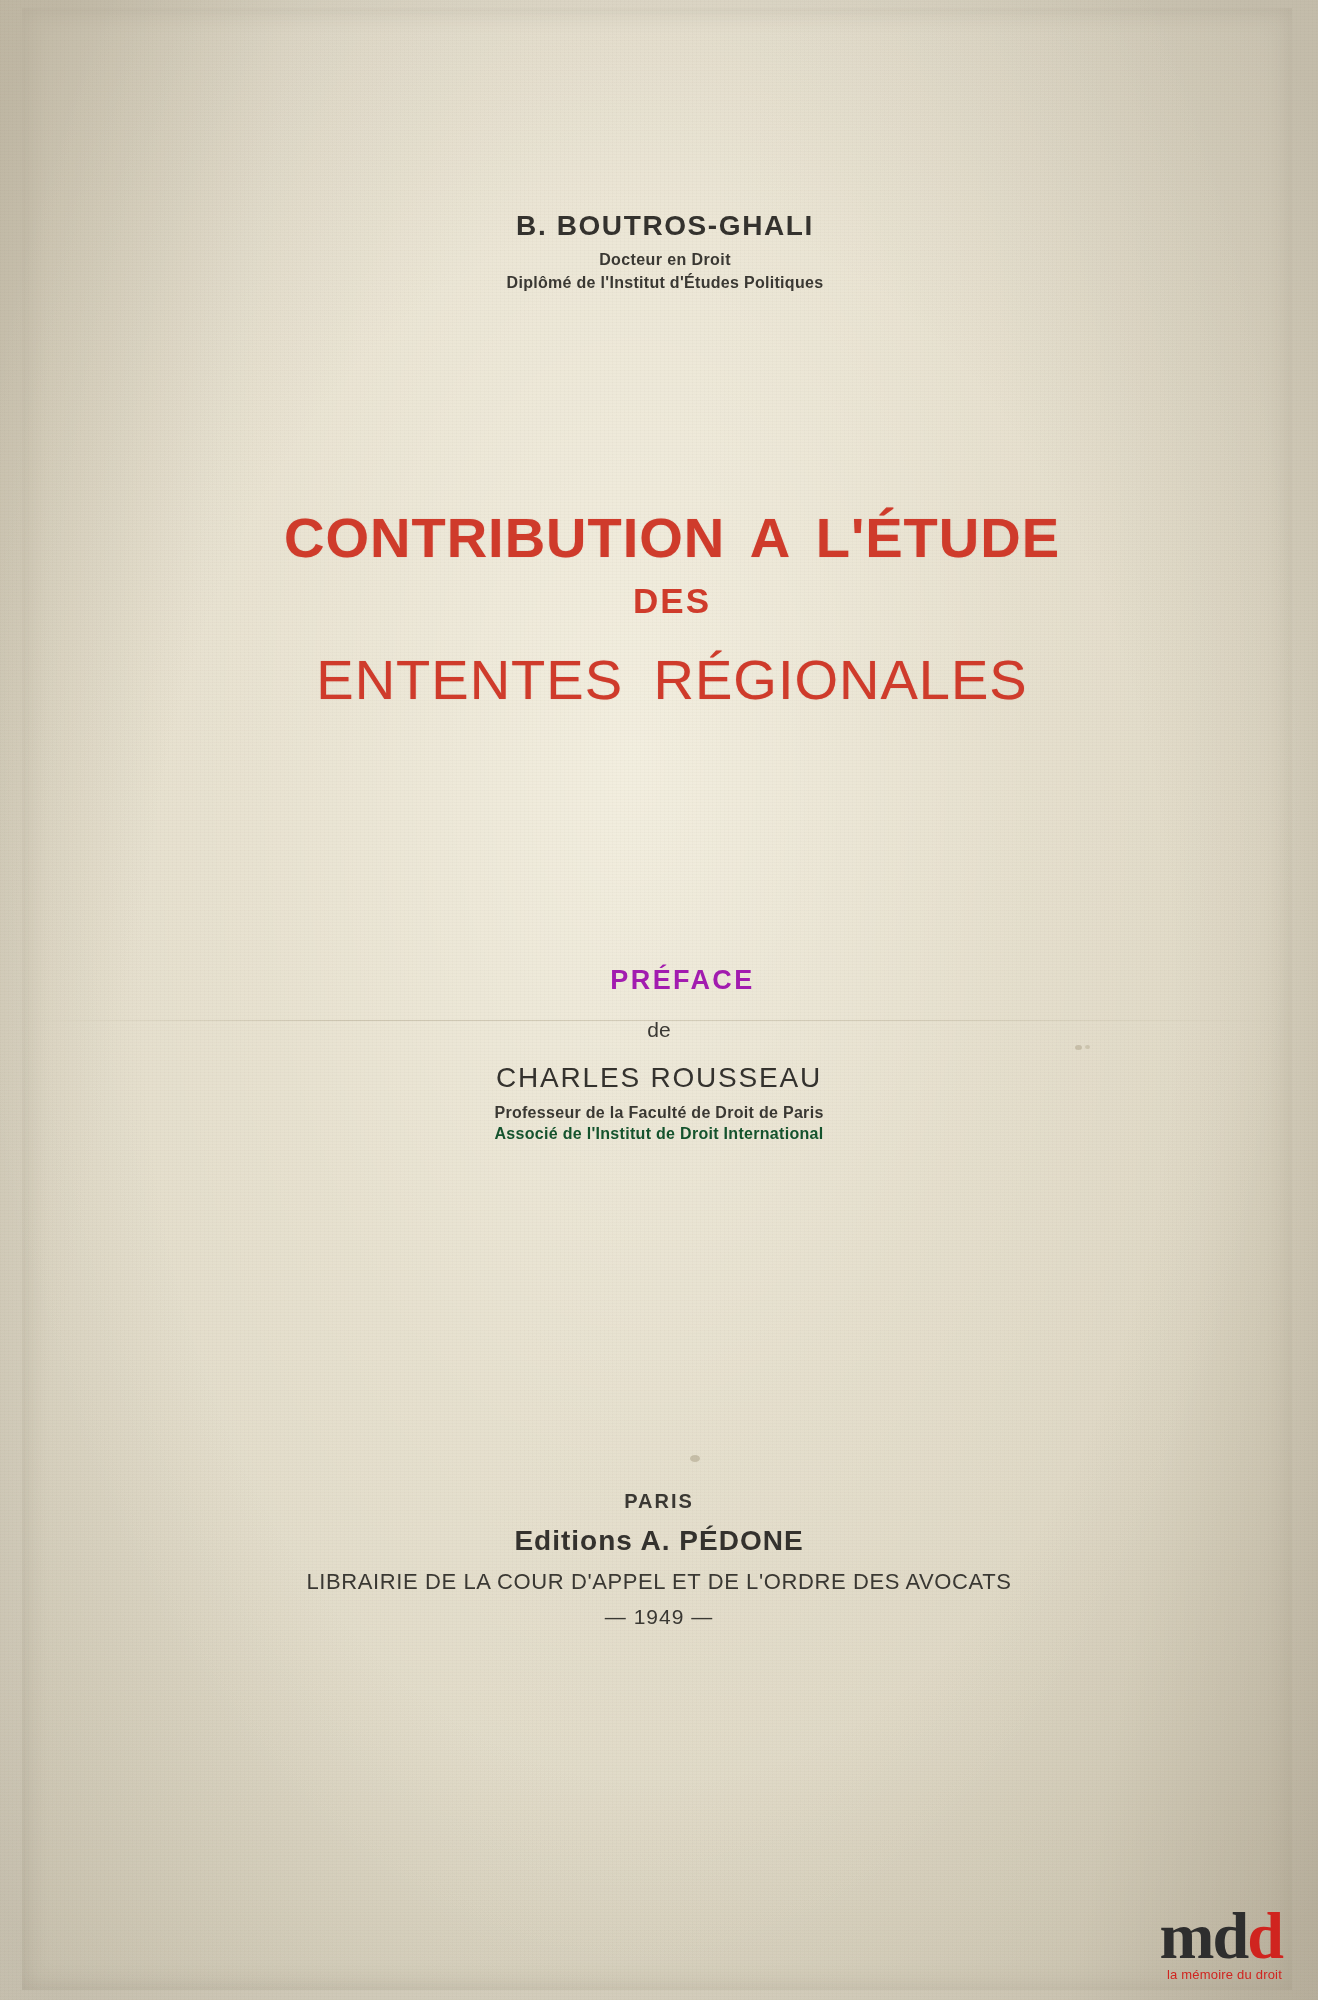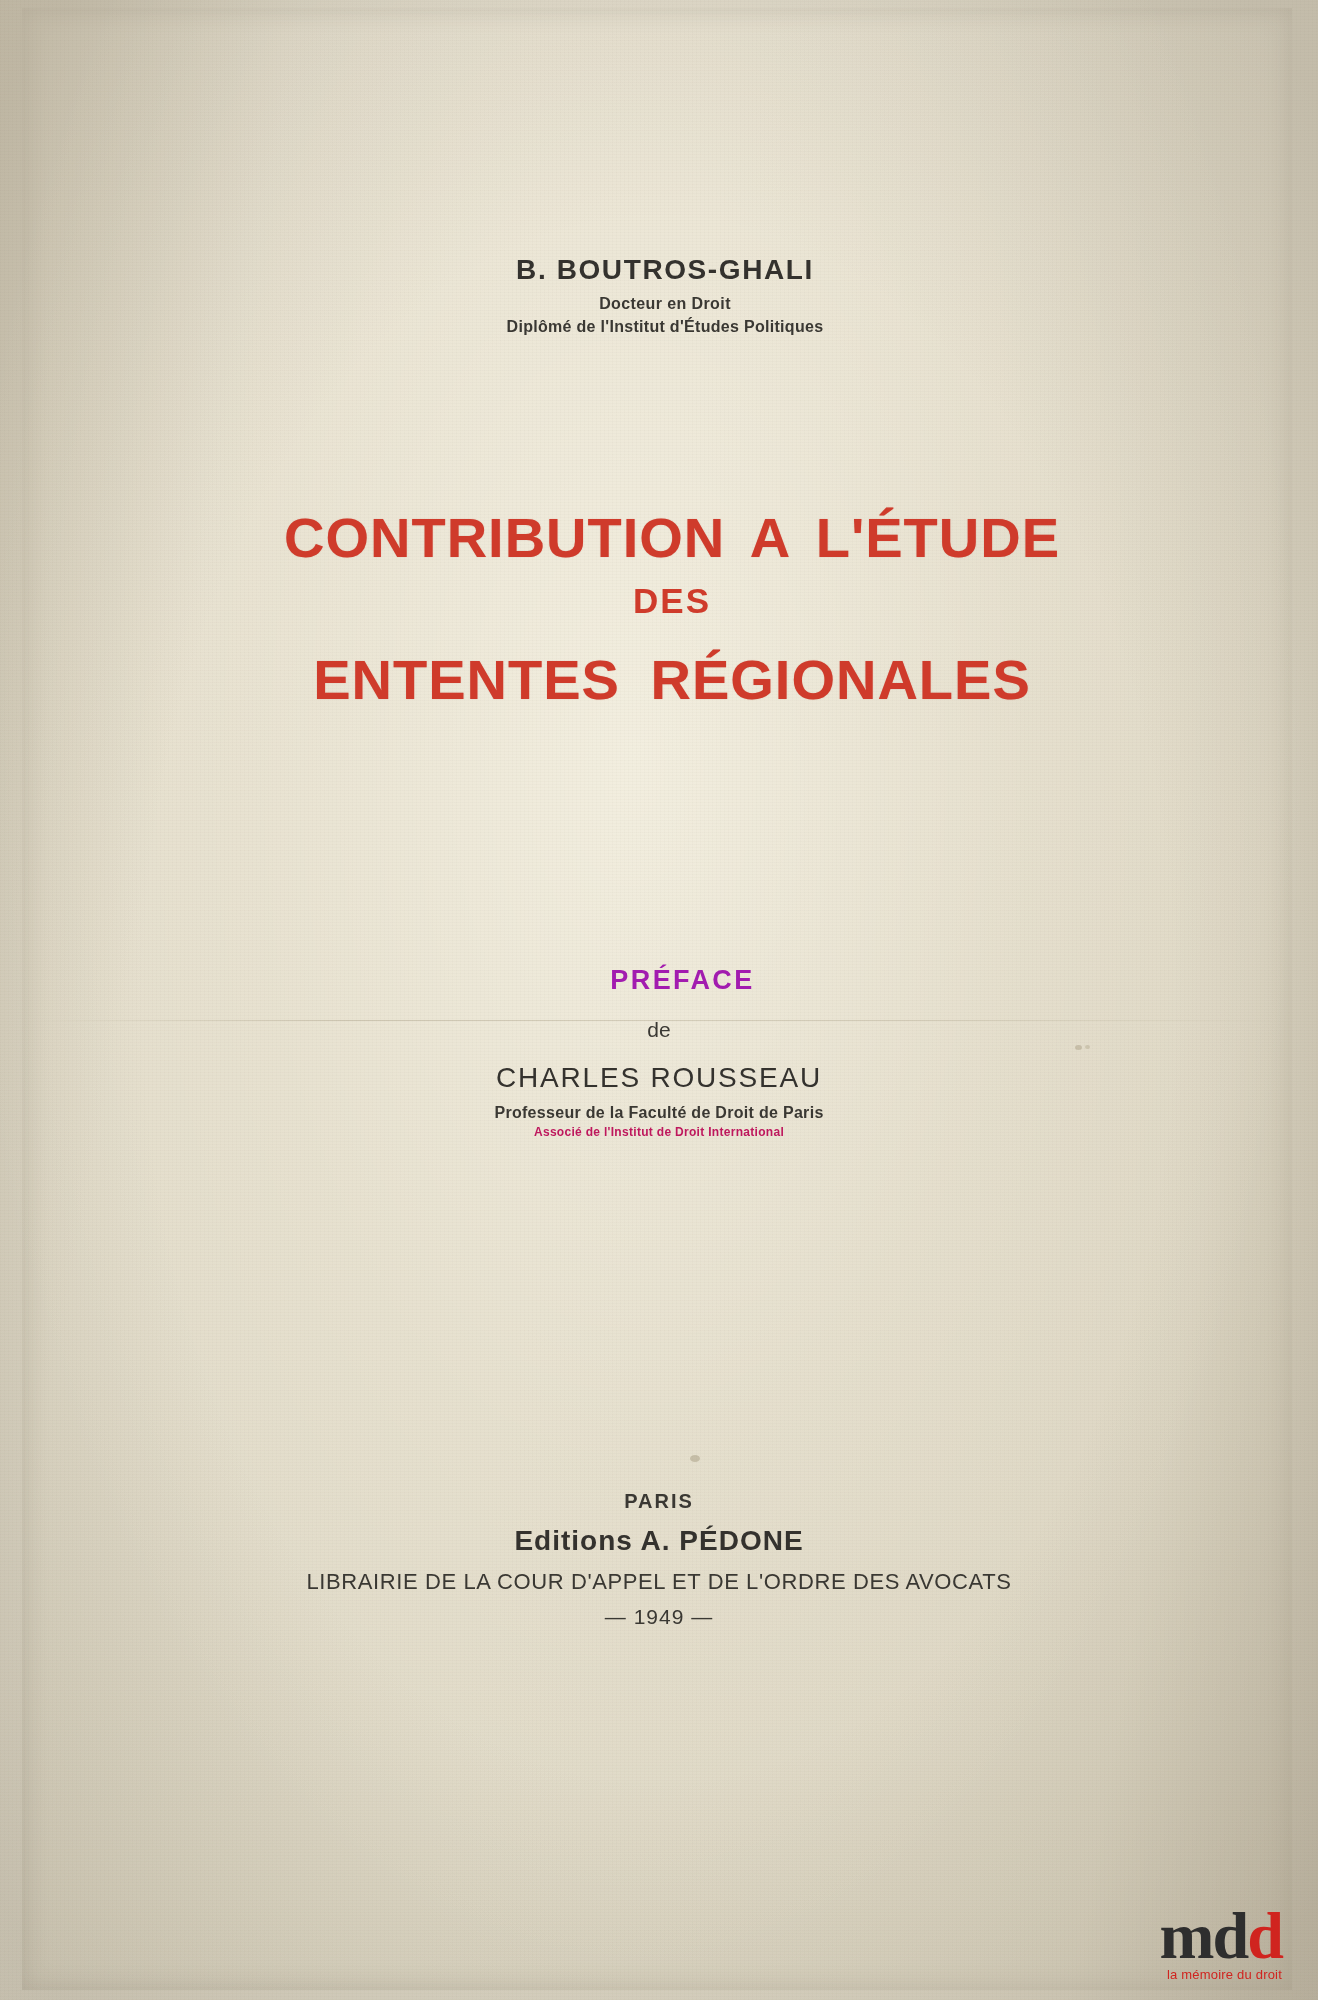--- a/index.html
+++ b/index.html
@@ -52,21 +52,21 @@
   }
   .content {
     position: relative;
     z-index: 4;
     width: 100%;
     height: 100%;
     text-align: center;
   }
 
   
-  .author-block { position: absolute; left: 12px; right: 0; top: 210px; margin-top: 44px; }
+  .author-block { position: absolute; left: 12px; right: 0; top: 210px; }
   .author-name {
     font-size: 28px;
     font-weight: bold;
     letter-spacing: 1.6px;
     color: #34322e;
   }
   .author-sub1 {
     margin-top: 9px;
     font-size: 16px;
     font-weight: bold;
@@ -94,21 +94,21 @@
   .title-des {
     margin-top: 11px;
     font-size: 35px;
     font-weight: bold;
     color: #cf3b2b;
     letter-spacing: 2px;
   }
   .title-line2 {
     margin-top: 26px;
     font-size: 56px;
-    font-weight: bold;
+    font-weight: normal;
     color: #cf3b2b;
     letter-spacing: 1px;
     word-spacing: 14px;
     text-shadow: 0 0 1px rgba(180,50,35,.35);
   }
 
   
   .preface-block { position: absolute; left: 0; right: 0; top: 965px; }
   .preface-label {
     font-size: 27px;
@@ -131,24 +131,24 @@
   }
   .preface-sub1 {
     margin-top: 10px;
     font-size: 16px;
     font-weight: bold;
     letter-spacing: .3px;
     color: #3a3833;
   }
   .preface-sub2 {
     margin-top: 3px;
-    font-size: 12px;
+    font-size: 16px;
     font-weight: bold;
     letter-spacing: .3px;
-    color: #be185d;
+    color: #14532d;
   }
 
   
   .imprint-block { position: absolute; left: 0; right: 0; top: 1490px; }
   .imprint-city {
     font-size: 20px;
     font-weight: bold;
     letter-spacing: 2px;
     color: #3a3833;
   }

